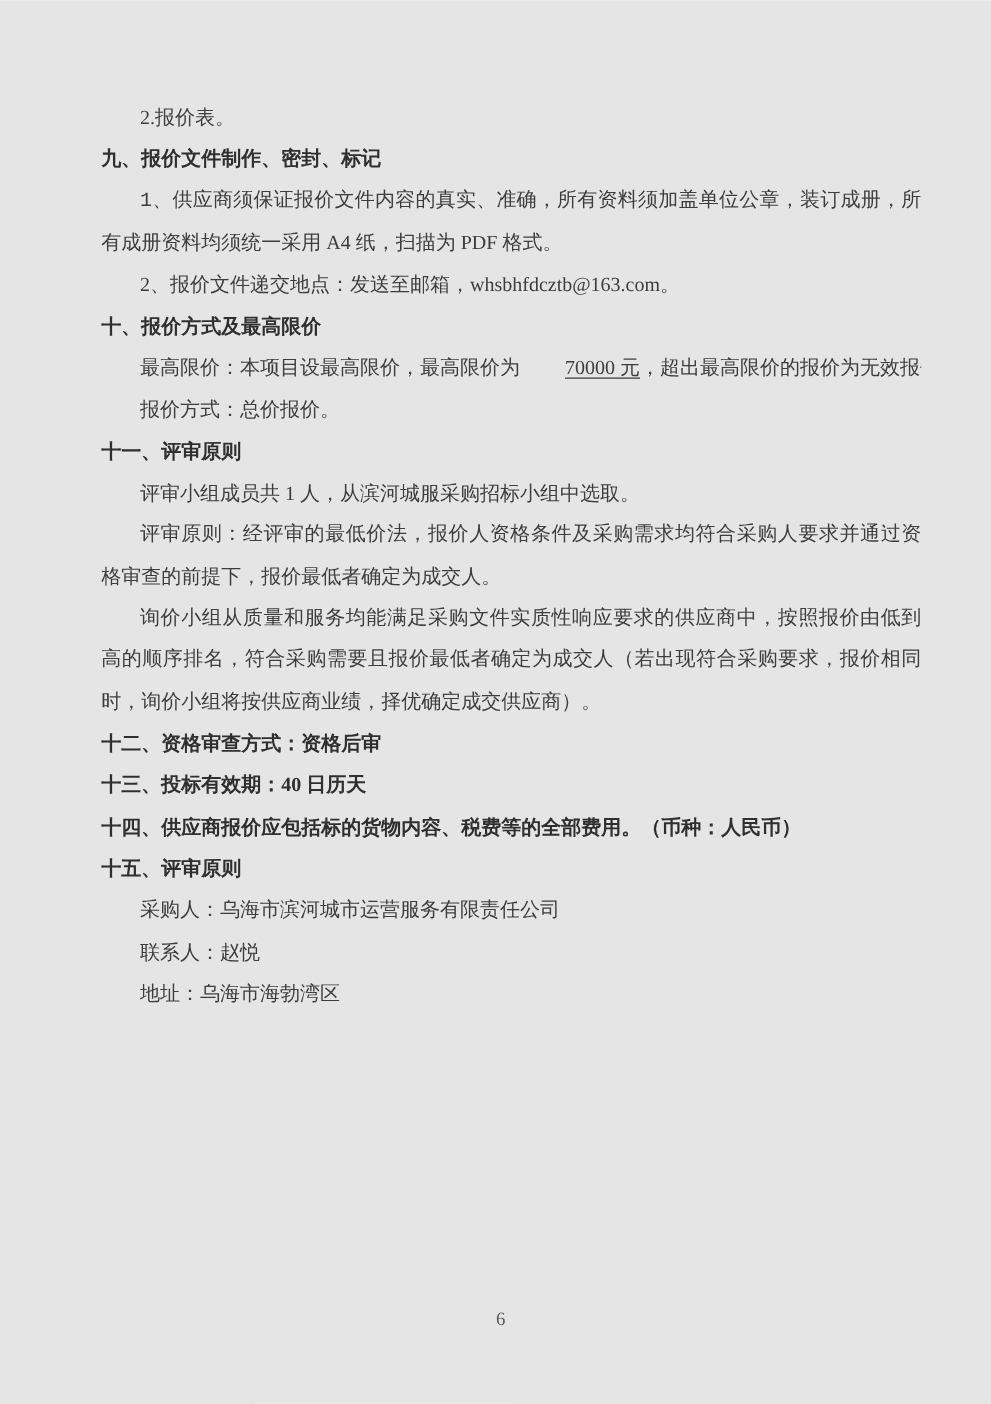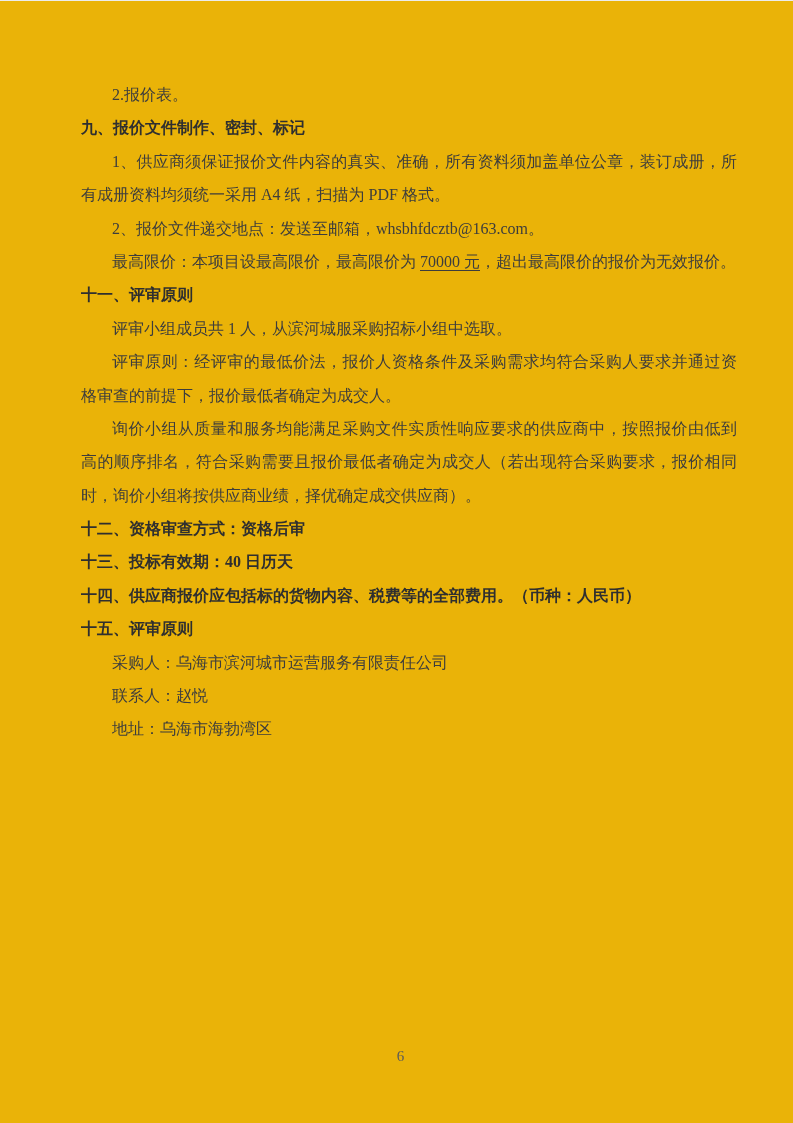--- a/index.html
+++ b/index.html
@@ -4,21 +4,21 @@
 <style>
   html, body {
     margin: 0;
     padding: 0;
     background: #ffffff;
   }
   .page {
     position: relative;
     width: 793px;
     height: 1123px;
-    background: #eab308;
+    background: #e5e5e5;
     overflow: hidden;
     font-family: "Liberation Serif", "DejaVu Serif", serif;
   }
   .scan-edge {
     position: absolute;
     top: 0;
     left: 0;
     width: 100%;
     height: 1px;
     background: #ececec;
@@ -41,24 +41,26 @@
     padding-left: 31px;
   }
   .hd {
     font-weight: bold;
     color: #2f2f2f;
   }
   .fill {
     white-space: normal;
     text-align: justify;
     text-align-last: justify;
+    font-family: Liberation Mono, monospace;
   }
   .uln {
     text-decoration: underline;
     text-underline-offset: 3px;
+    margin-left: 32px;
   }
   .page-number {
     position: absolute;
     left: 0;
     top: 1046px;
     width: 100%;
     text-align: center;
     font-size: 15px;
     line-height: 20px;
     color: #5a5a5a;
@@ -78,25 +80,27 @@
 
     <div class="ln hd">九、报价文件制作、密封、标记</div>
 
     <div>
       <div class="ln ind fill">1、供应商须保证报价文件内容的真实、准确，所有资料须加盖单位公章，装订成册，所</div>
       <div class="ln">有成册资料均须统一采用 A4 纸，扫描为 PDF 格式。</div>
     </div>
 
     <div class="ln ind">2、报价文件递交地点：发送至邮箱，whsbhfdcztb@163.com。</div>
 
+    <div class="ln hd">十、报价方式及最高限价</div>
 
     <div class="ln ind">
       <span>最高限价：本项目设最高限价，最高限价为 </span><span class="uln">70000 元</span><span>，超出最高限价的报价为无效报价。</span>
     </div>
 
+    <div class="ln ind">报价方式：总价报价。</div>
 
     <div class="ln hd">十一、评审原则</div>
 
     <div class="ln ind">评审小组成员共 1 人，从滨河城服采购招标小组中选取。</div>
 
     <div>
       <div class="ln ind fill">评审原则：经评审的最低价法，报价人资格条件及采购需求均符合采购人要求并通过资</div>
       <div class="ln">格审查的前提下，报价最低者确定为成交人。</div>
     </div>
 

